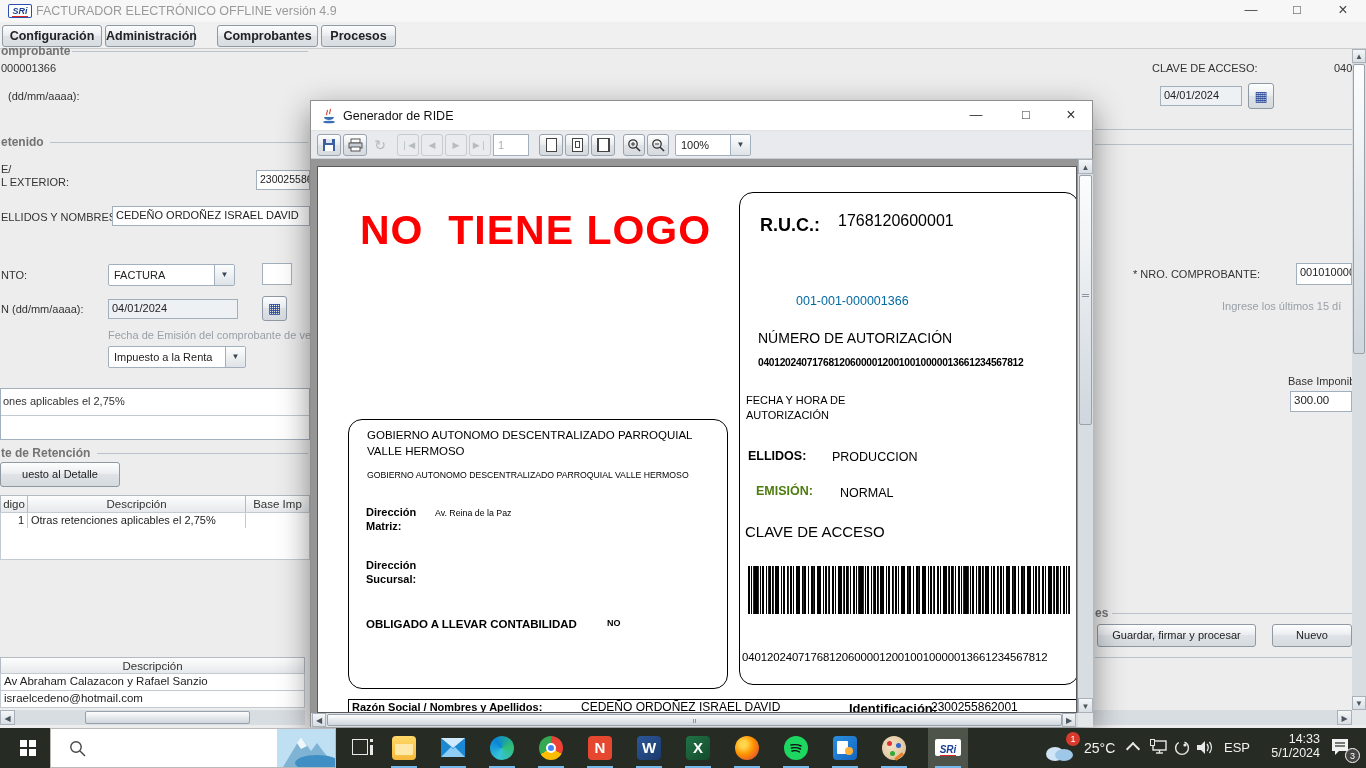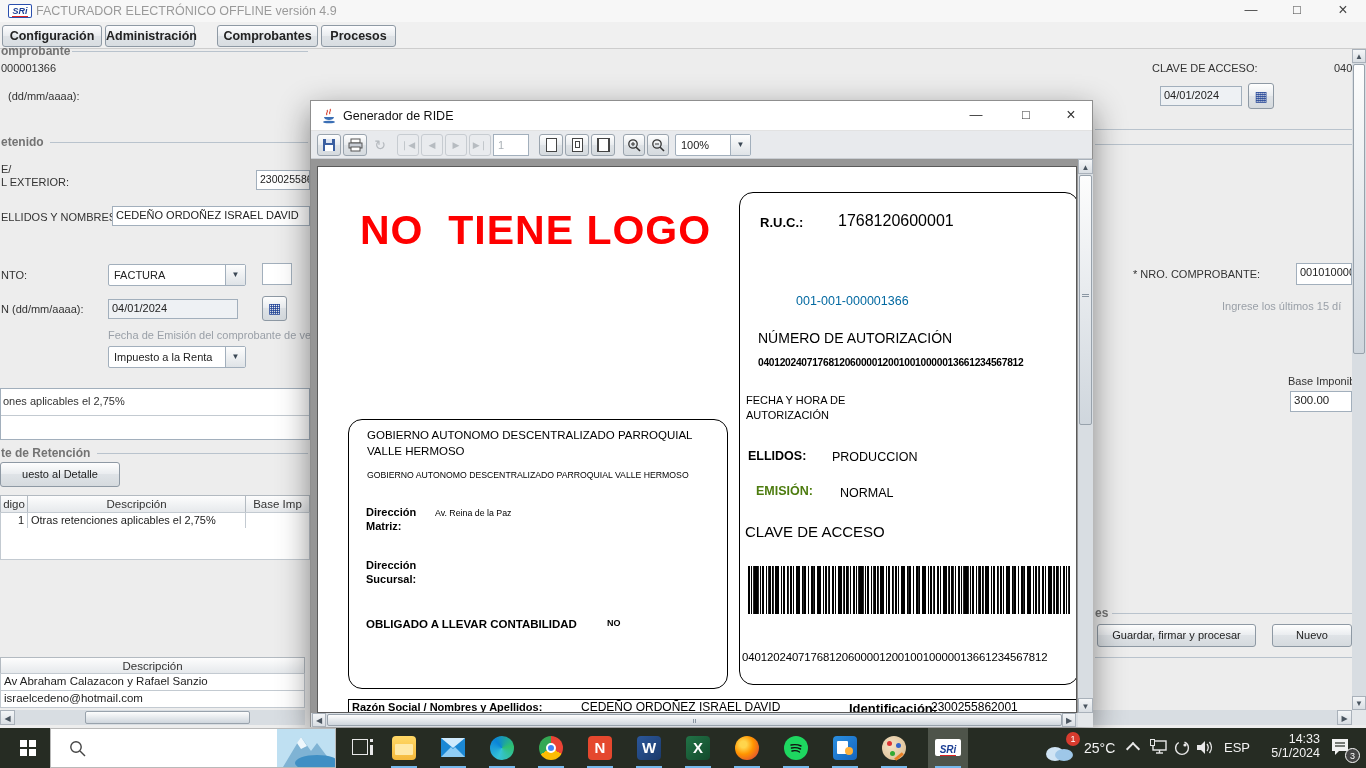--- a/index.html
+++ b/index.html
@@ -100,21 +100,21 @@
 
 <div class="abs grp" style="left:1px;top:135px;">etenido</div>
 <div class="abs grpline" style="left:50px;top:142px;width:258px;"></div>
 <div class="abs lbl" style="left:1px;top:163px;">E/</div>
 <div class="abs lbl" style="left:1px;top:176px;">L EXTERIOR:</div>
 <div class="abs fld" style="left:256px;top:170px;width:54px;height:20px;">2300255862001</div>
 <div class="abs lbl" style="left:1px;top:211px;">ELLIDOS Y NOMBRES:</div>
 <div class="abs fld" style="left:112px;top:206px;width:198px;height:20px;font-size:11px;">CEDEÑO ORDOÑEZ ISRAEL DAVID</div>
 
 <div class="abs lbl" style="left:1px;top:269px;">NTO:</div>
-<div class="abs combo" style="left:108px;top:264px;width:138px;height:22px;">
+<div class="abs combo" style="left:108px;top:264px;width:127px;height:22px;">
   <span class="abs" style="left:5px;top:4px;font-size:11px;">FACTURA</span>
   <span class="arrow">▼</span>
 </div>
 <div class="abs fld" style="left:262px;top:263px;width:30px;height:22px;"></div>
 
 <div class="abs lbl" style="left:1px;top:303px;text-align:center;">N (dd/mm/aaaa):</div>
 <div class="abs fld dis" style="left:108px;top:299px;width:130px;height:20px;font-size:11px;">04/01/2024</div>
 <div class="abs nbtn" style="left:262px;top:296px;width:25px;height:25px;line-height:23px;color:#1c3f94;font-size:14px;">▦</div>
 <div class="abs hint" style="left:108px;top:329px;white-space:nowrap;">Fecha de Emisión del comprobante de ve</div>
 <div class="abs combo" style="left:108px;top:346px;width:138px;height:22px;">
@@ -254,21 +254,21 @@
         <div class="abs" style="left:18px;top:8px;width:348px;font-size:11.5px;line-height:1.35;color:#000;">GOBIERNO AUTONOMO DESCENTRALIZADO PARROQUIAL VALLE HERMOSO</div>
         <div class="abs" style="left:18px;top:50px;width:356px;font-size:8.7px;color:#000;white-space:nowrap;">GOBIERNO AUTONOMO DESCENTRALIZADO PARROQUIAL VALLE HERMOSO</div>
         <div class="abs" style="left:17px;top:86px;width:70px;font-size:11px;font-weight:bold;line-height:1.25;color:#000;">Dirección Matriz:</div>
         <div class="abs" style="left:86px;top:88px;font-size:8.8px;color:#000;">Av. Reina de la Paz</div>
         <div class="abs" style="left:17px;top:139px;width:70px;font-size:11px;font-weight:bold;line-height:1.25;color:#000;">Dirección Sucursal:</div>
         <div class="abs" style="left:17px;top:198px;font-size:11.5px;font-weight:bold;color:#000;">OBLIGADO A LLEVAR CONTABILIDAD</div>
         <div class="abs" style="left:258px;top:198px;font-size:9px;font-weight:bold;color:#000;">NO</div>
       </div>
 
       <div class="abs rbox" style="left:421px;top:25px;width:340px;height:493px;">
-        <div class="abs" style="left:20px;top:22px;font-size:13px;font-weight:bold;color:#000;">R.U.C.:</div>
+        <div class="abs" style="left:20px;top:22px;font-size:18px;font-weight:bold;color:#000;">R.U.C.:</div>
         <div class="abs" style="left:98px;top:19px;font-size:16px;color:#000;">1768120600001</div>
         <div class="abs" style="left:56px;top:101px;font-size:12.5px;color:#0369a1;">001-001-000001366</div>
         <div class="abs" style="left:18px;top:137px;font-size:14px;color:#000;">NÚMERO DE AUTORIZACIÓN</div>
         <div class="abs" style="left:18px;top:164px;font-size:10.2px;font-weight:bold;letter-spacing:-0.25px;white-space:nowrap;color:#000;">0401202407176812060000120010010000013661234567812</div>
         <div class="abs" style="left:6px;top:200px;width:150px;font-size:11px;line-height:1.35;color:#000;">FECHA Y HORA DE AUTORIZACIÓN</div>
         <div class="abs" style="left:8px;top:256px;font-size:12.5px;font-weight:bold;color:#000;">ELLIDOS:</div>
         <div class="abs" style="left:92px;top:257px;font-size:12.5px;color:#000;">PRODUCCION</div>
         <div class="abs" style="left:16px;top:291px;font-size:12.5px;font-weight:bold;color:#4d7c0f;">EMISIÓN:</div>
         <div class="abs" style="left:100px;top:293px;font-size:12.5px;color:#000;">NORMAL</div>
         <div class="abs" style="left:5px;top:330px;font-size:15px;color:#000;">CLAVE DE ACCESO</div>

